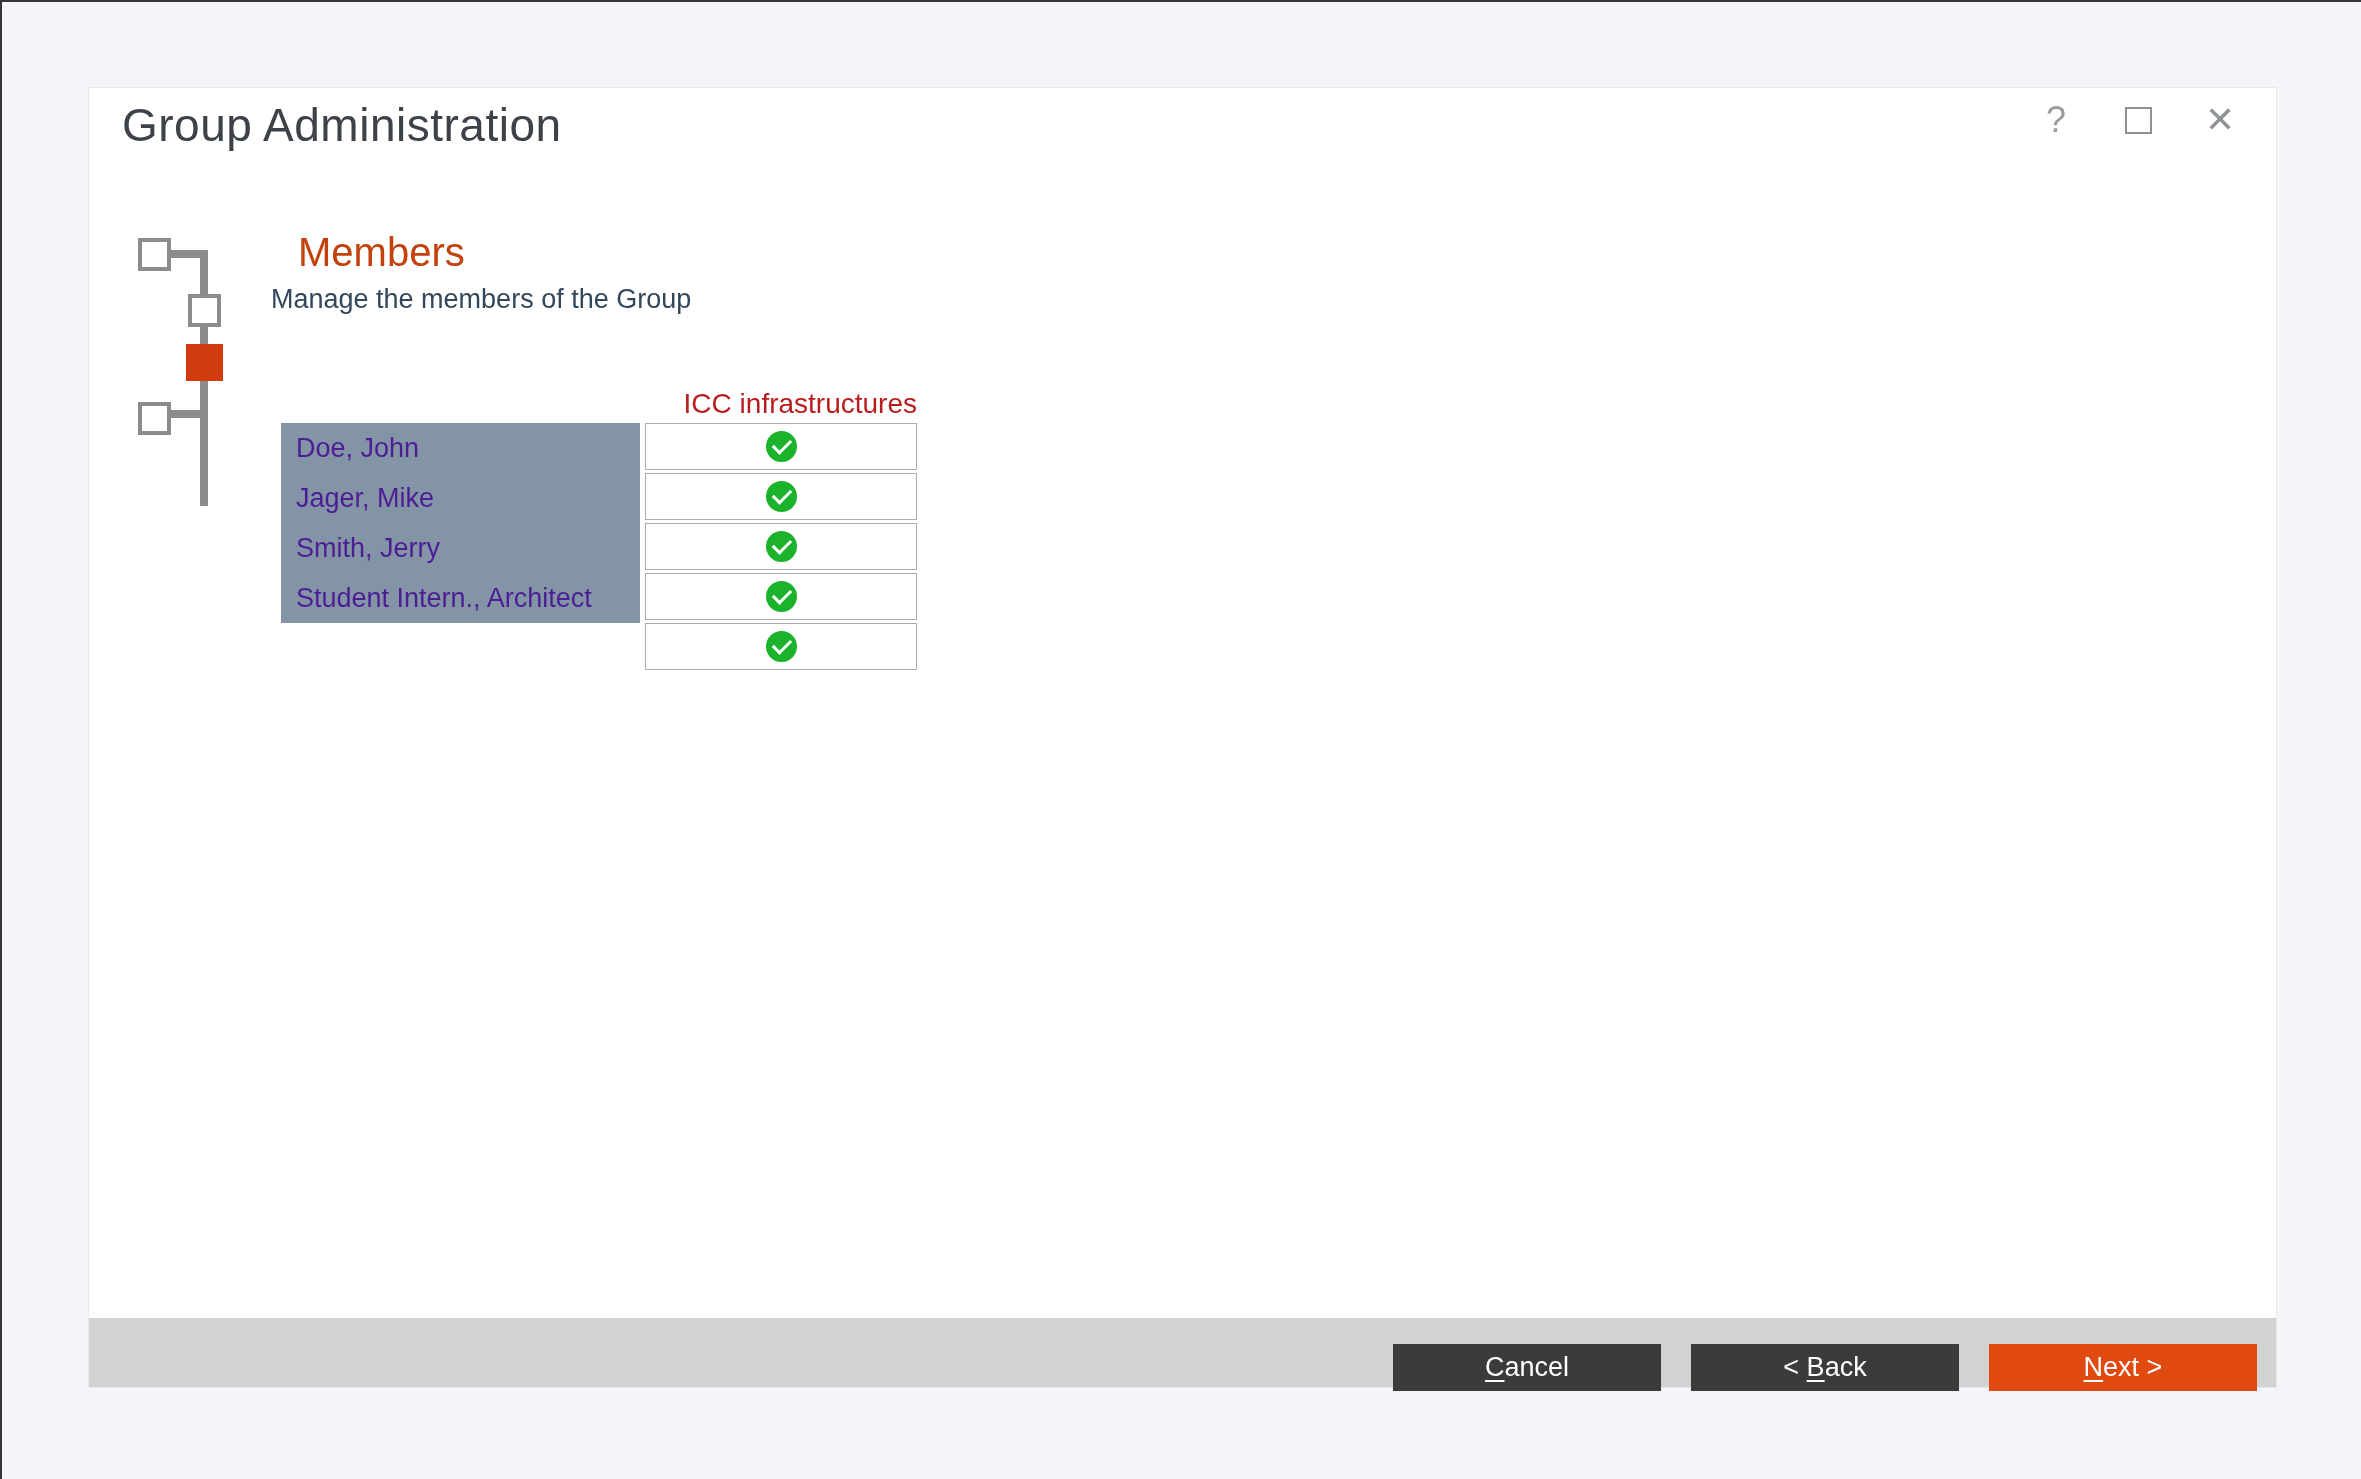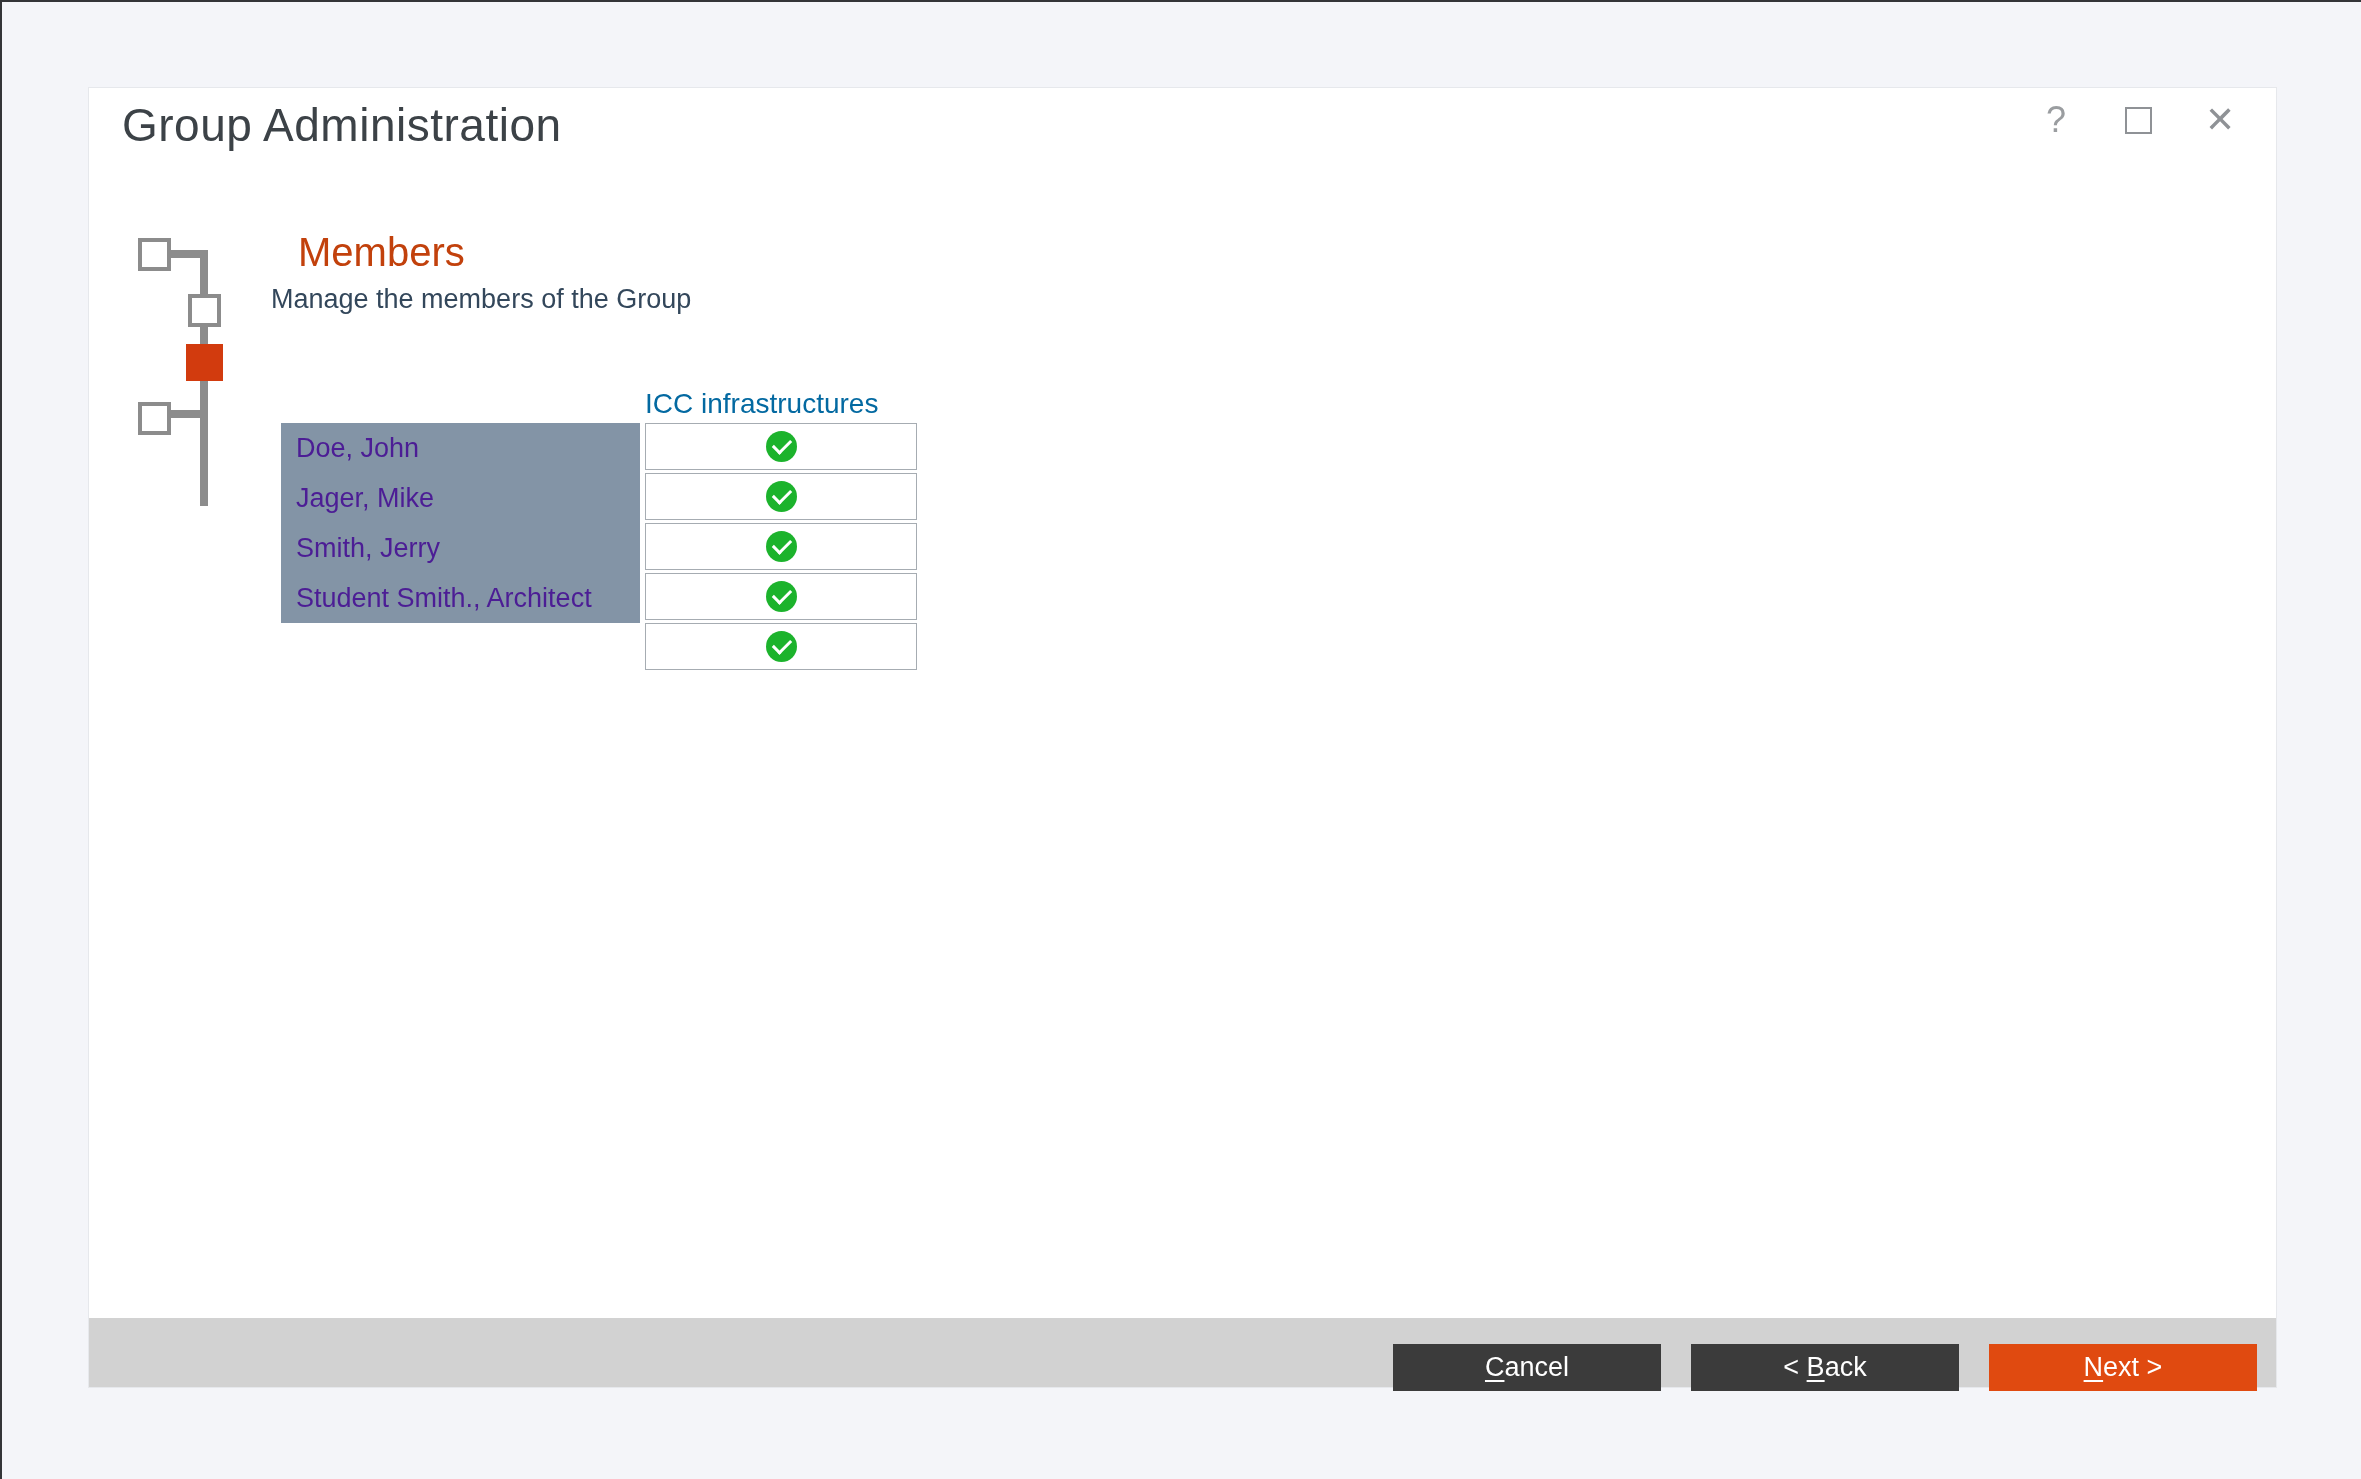--- a/index.html
+++ b/index.html
@@ -62,21 +62,21 @@
     font-size: 40px; font-weight: 400; color: #c2410c; margin-left: 16px;
   }
   .page-subheading {
     position: absolute; left: 182px; top: 196px;
     font-size: 27px; color: #33475B;
   }
 
   
   .col-header {
     position: absolute; left: 556px; top: 300px; width: 272px;
-    text-align: left; font-size: 28px; color: #0369a1; white-space: nowrap;
+    text-align: right; font-size: 28px; color: #b91c1c; white-space: nowrap;
   }
   .names-col {
     position: absolute; left: 192px; top: 335px; width: 359px;
     background: #8394A6;
   }
   .name-cell {
     height: 50px; line-height: 50px; padding-left: 15px;
     font-size: 27px; color: #4c1d95; white-space: nowrap; overflow: hidden;
   }
   .checks-col { position: absolute; left: 556px; top: 335px; width: 272px; }
@@ -150,21 +150,21 @@
   </div>
 
   <div class="page-heading">Members</div>
   <div class="page-subheading">Manage the members of the Group</div>
 
   <div class="col-header">ICC infrastructures</div>
   <div class="names-col" id="names-col">
       <div class="name-cell">Doe, John</div>
       <div class="name-cell">Jager, Mike</div>
       <div class="name-cell">Smith, Jerry</div>
-      <div class="name-cell">Student Smith., Architect</div>
+      <div class="name-cell">Student Intern., Architect</div>
     </div>
   <div class="checks-col" id="checks-col">
       <div class="check-cell">
         <span class="check-circle"></span>
       </div>
       <div class="check-cell">
         <span class="check-circle"></span>
       </div>
       <div class="check-cell">
         <span class="check-circle"></span>

